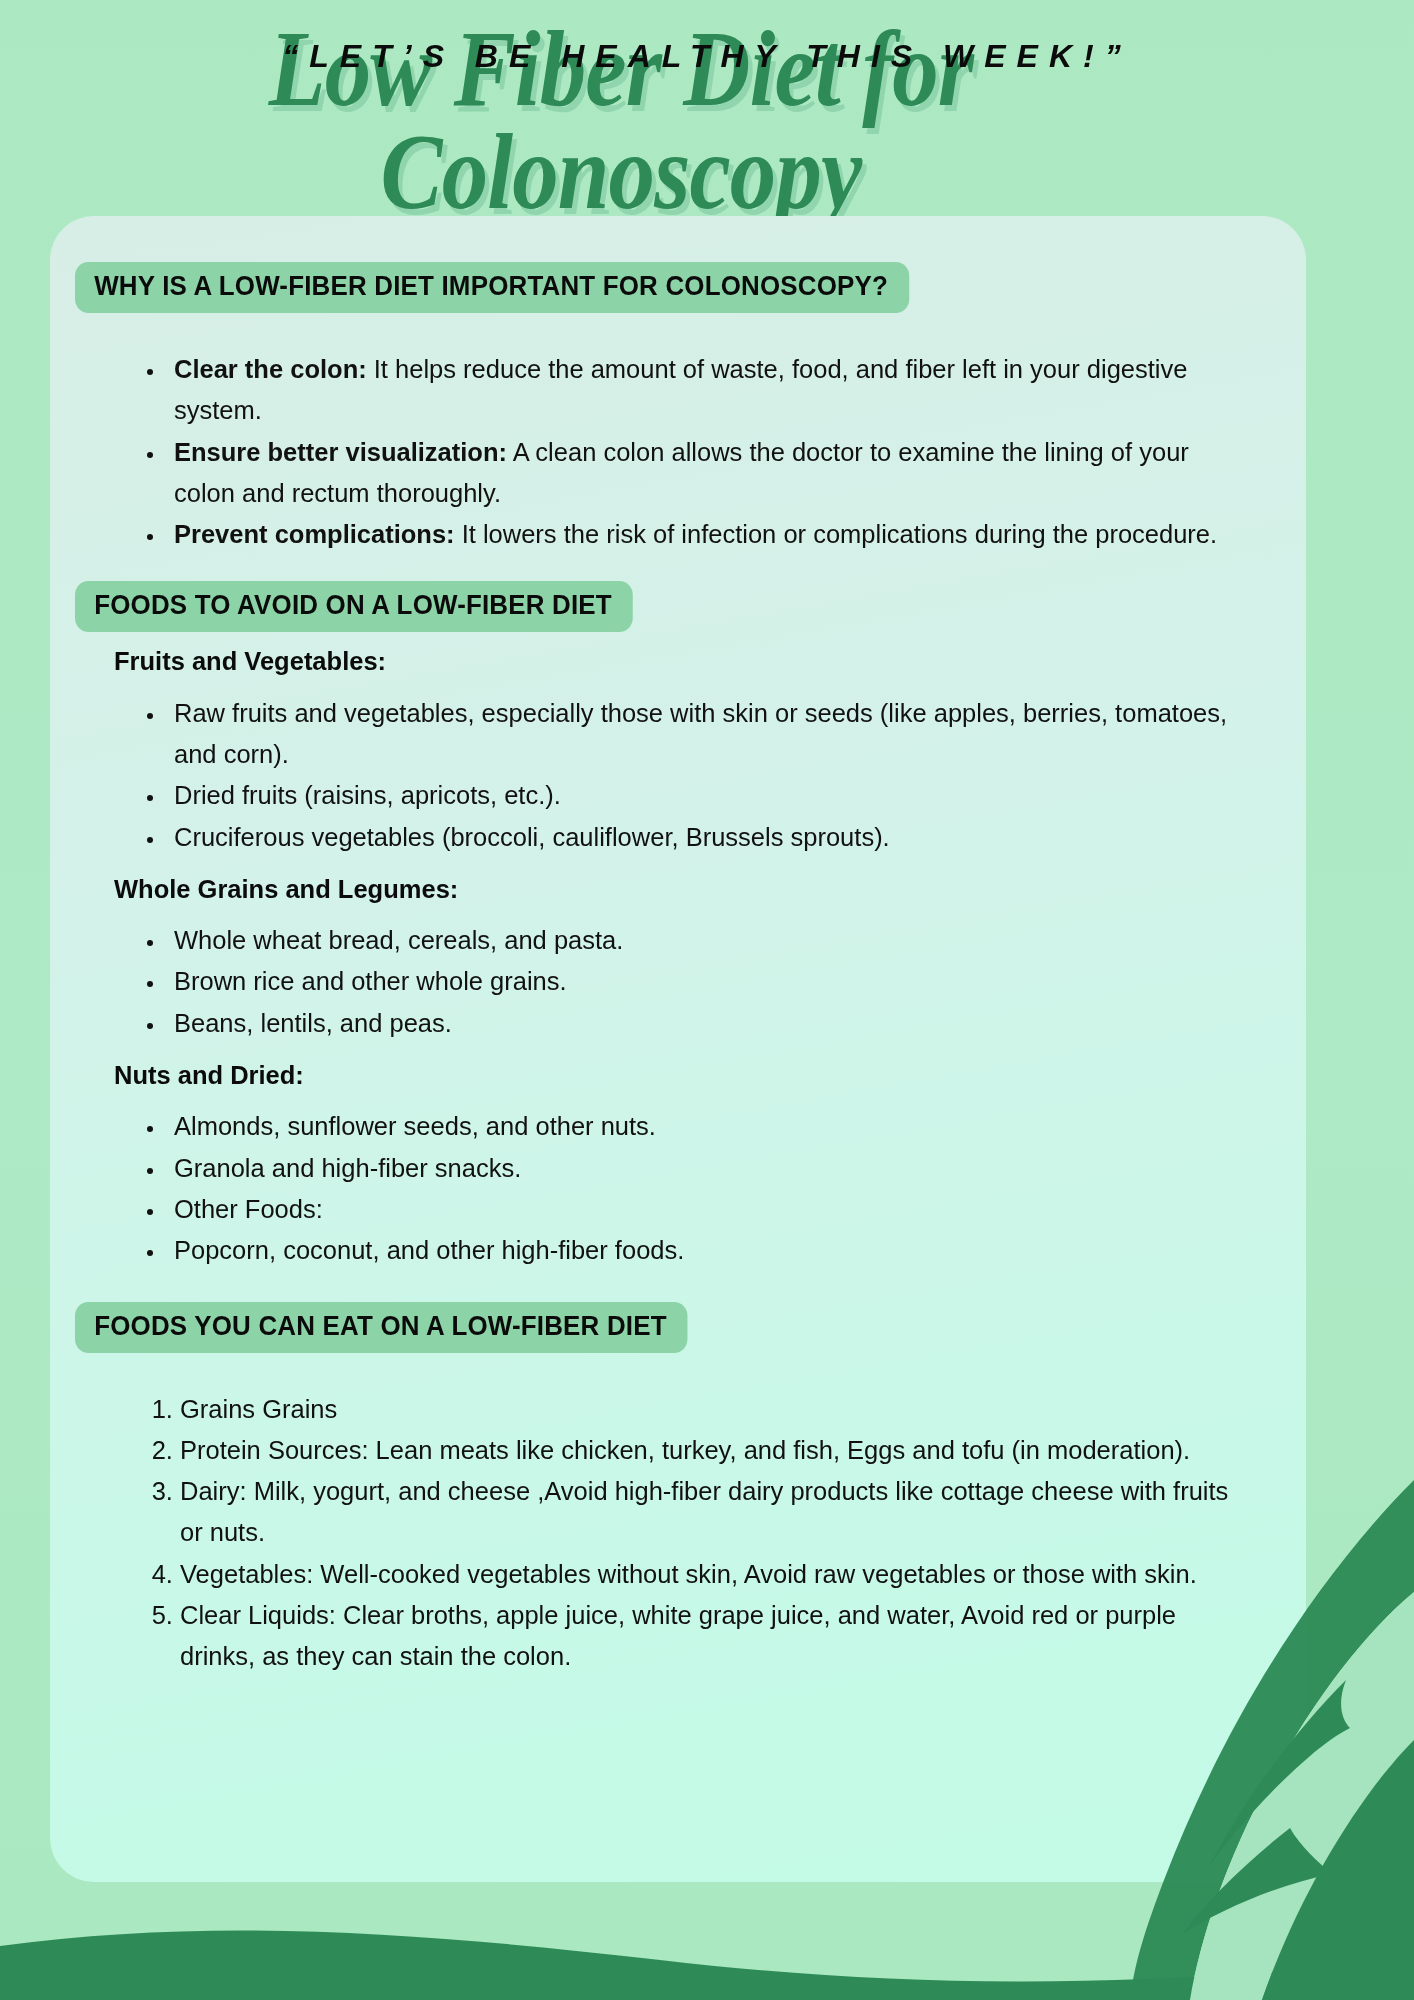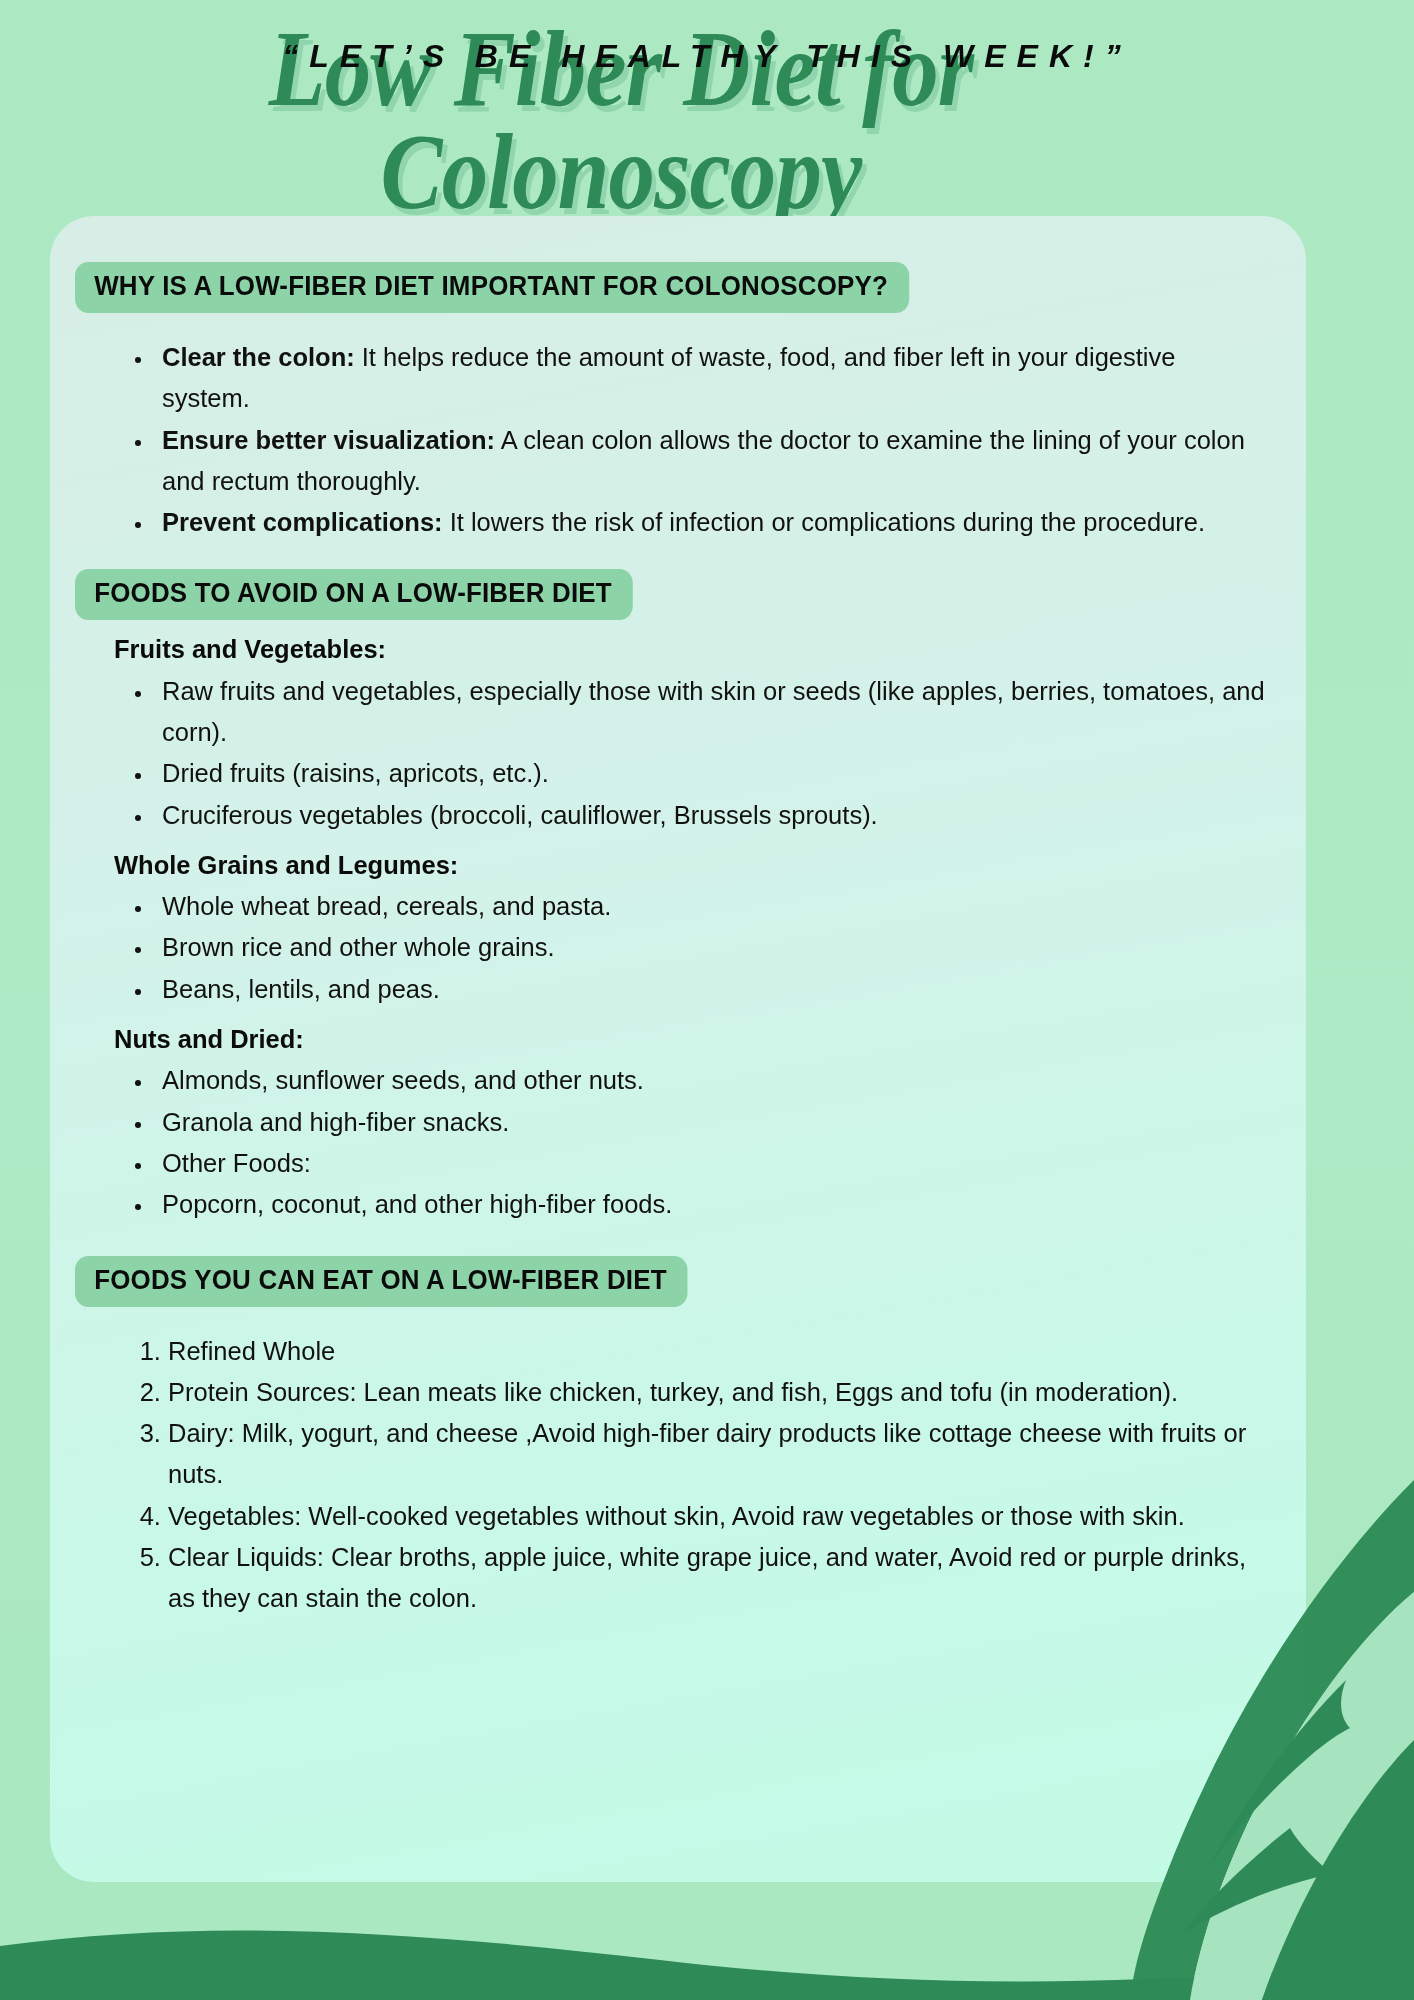--- a/index.html
+++ b/index.html
@@ -72,21 +72,21 @@
   .pill-row { margin: 0 0 0 25px; }
 
   .sec-why   { margin-top: 20px; }
   .sec-avoid { margin-top: 26px; }
   .sec-eat   { margin-top: 30px; }
 
   
   .body-pad { padding: 0 40px 0 46px; }
 
   ul.bl, ol.nl {
-    margin: 0;
+    margin: 12px;
     padding: 0 0 0 58px;
     list-style-position: outside;
   }
   ul.bl { list-style-type: disc; }
   ul.bl li::marker { font-size: 20px; }
   ol.nl { padding-left: 72px; }
   ol.nl li::marker { font-weight: 400; }
 
   li.item {
     color: #111111;
@@ -191,21 +191,21 @@
         <li class="item">Popcorn, coconut, and other high-fiber foods.</li>
       </ul>
     </div>
 
     <div class="pill-row sec-eat">
       <span class="pill">FOODS YOU CAN EAT ON A LOW-FIBER DIET</span>
     </div>
     <div class="body-pad">
       <div class="gap-m"></div>
       <ol class="nl">
-        <li class="item">Refined Whole</li>
+        <li class="item">Grains Grains</li>
         <li class="item">Protein Sources: Lean meats like chicken, turkey, and fish, Eggs and tofu (in moderation).</li>
         <li class="item">Dairy: Milk, yogurt, and cheese ,Avoid high-fiber dairy products like cottage cheese with fruits or nuts.</li>
         <li class="item">Vegetables: Well-cooked vegetables without skin, Avoid raw vegetables or those with skin.</li>
         <li class="item">Clear Liquids: Clear broths, apple juice, white grape juice, and water, Avoid red or purple drinks, as they can stain the colon.</li>
       </ol>
     </div>
 
   </div>
 
   <svg class="leaves" viewBox="0 0 420 760" preserveAspectRatio="none">

